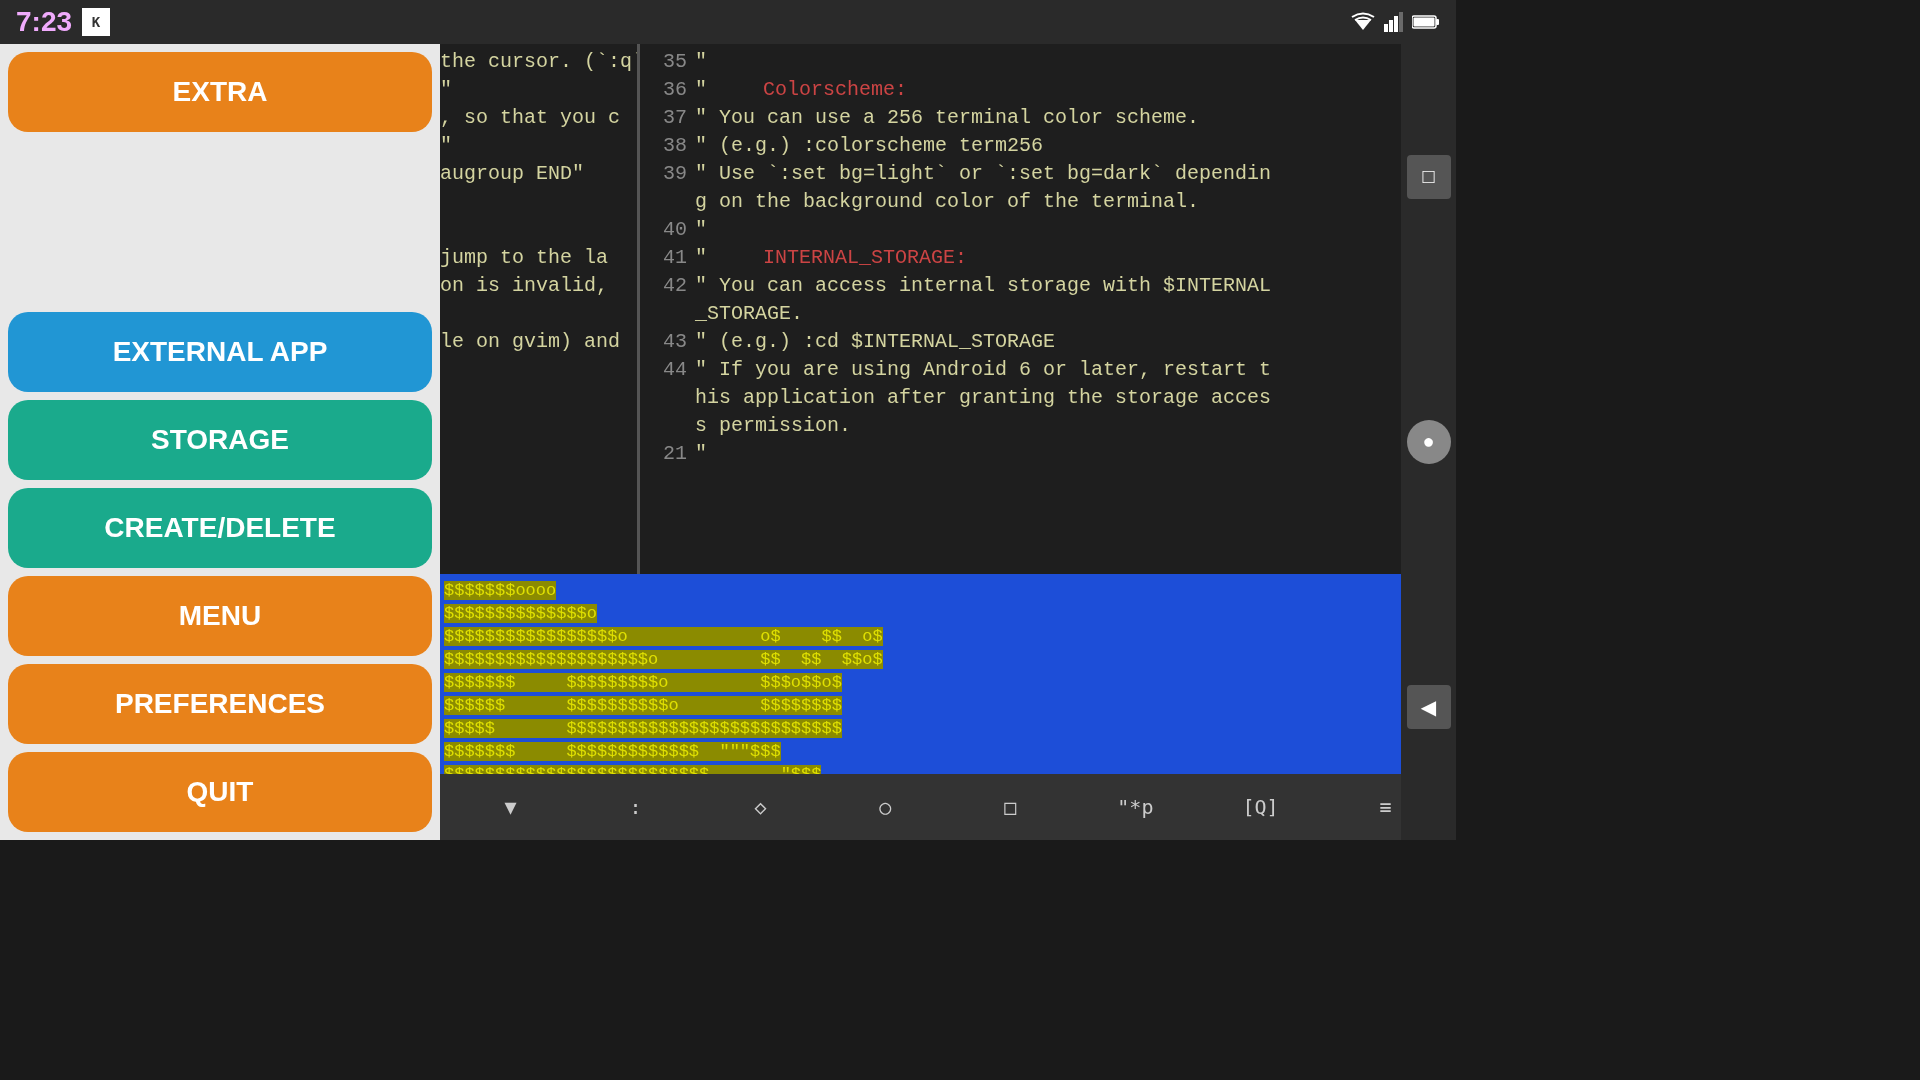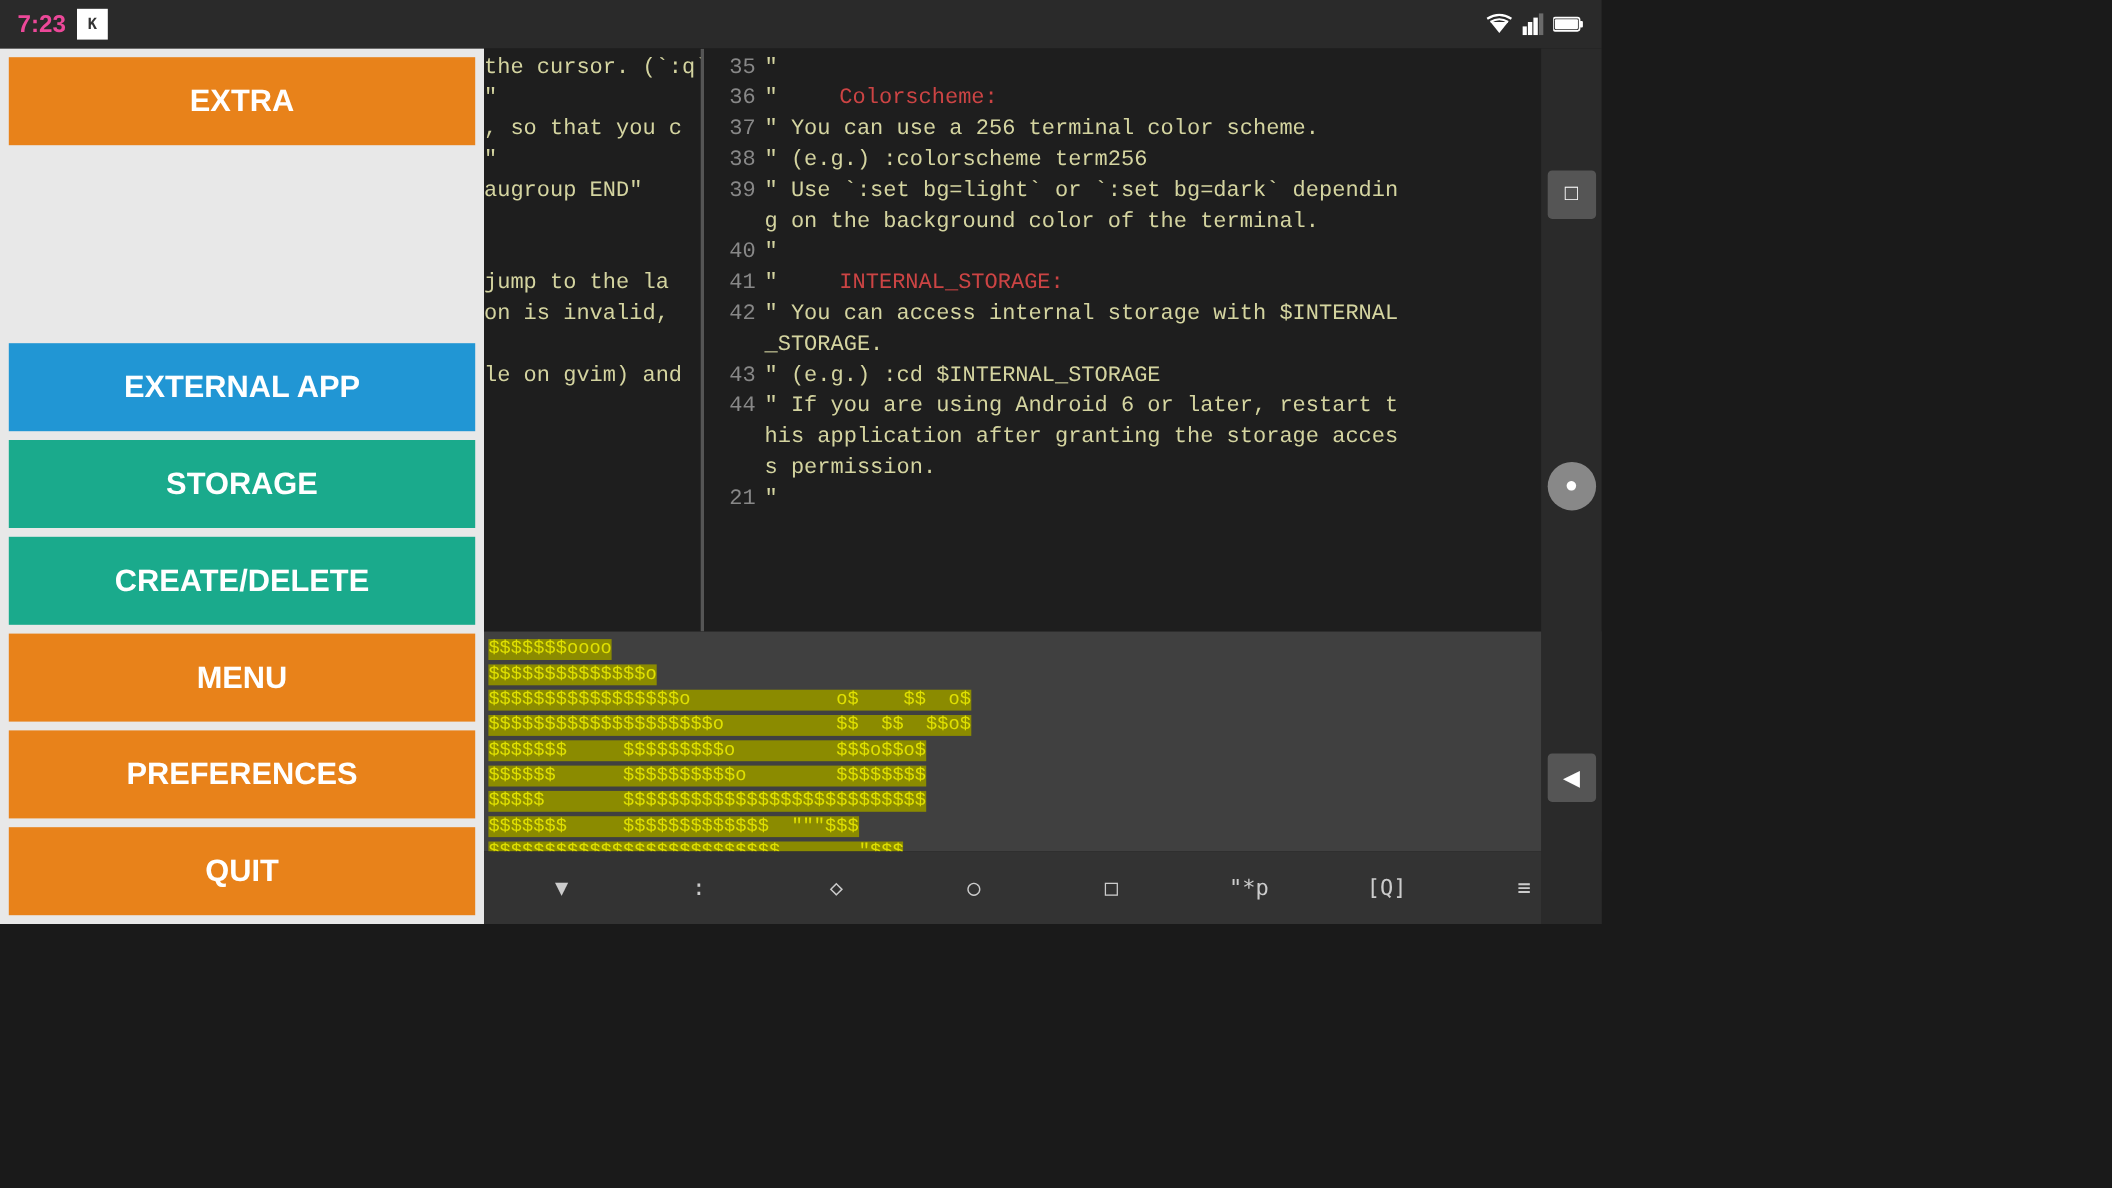--- a/index.html
+++ b/index.html
@@ -23,22 +23,22 @@
       padding: 0 16px;
       position: relative;
       z-index: 10;
     }
     .status-left {
       display: flex;
       align-items: center;
       gap: 10px;
     }
     .status-time {
-      color: #ec4899;
-      font-size: 22px;
+      color: #f0abfc;
+      font-size: 28px;
       font-weight: bold;
       font-family: sans-serif;
     }
     .status-icon-km {
       width: 28px;
       height: 28px;
       background: white;
       display: flex;
       align-items: center;
       justify-content: center;
@@ -68,21 +68,21 @@
       display: flex;
       flex-direction: column;
       padding: 0;
       z-index: 5;
     }
 
     .btn {
       width: 100%;
       height: 80px;
       border: none;
-      border-radius: 0;
+      border-radius: 20px;
       font-size: 28px;
       font-weight: bold;
       color: white;
       cursor: pointer;
       display: flex;
       align-items: center;
       justify-content: center;
       margin: 4px 8px;
       width: calc(100% - 16px);
     }
@@ -149,21 +149,21 @@
       font-family: 'Courier New', monospace;
       font-size: 18px;
       padding: 4px 8px;
       height: 32px;
       display: flex;
       align-items: center;
     }
 
     
     .vim-bottom {
-      background: #404040;
+      background: #1d4ed8;
       padding: 4px 0;
       height: 200px;
       overflow: hidden;
     }
 
     .vim-dollar-art {
       font-family: 'Courier New', monospace;
       font-size: 17px;
       line-height: 1.35;
       padding: 2px 0;

